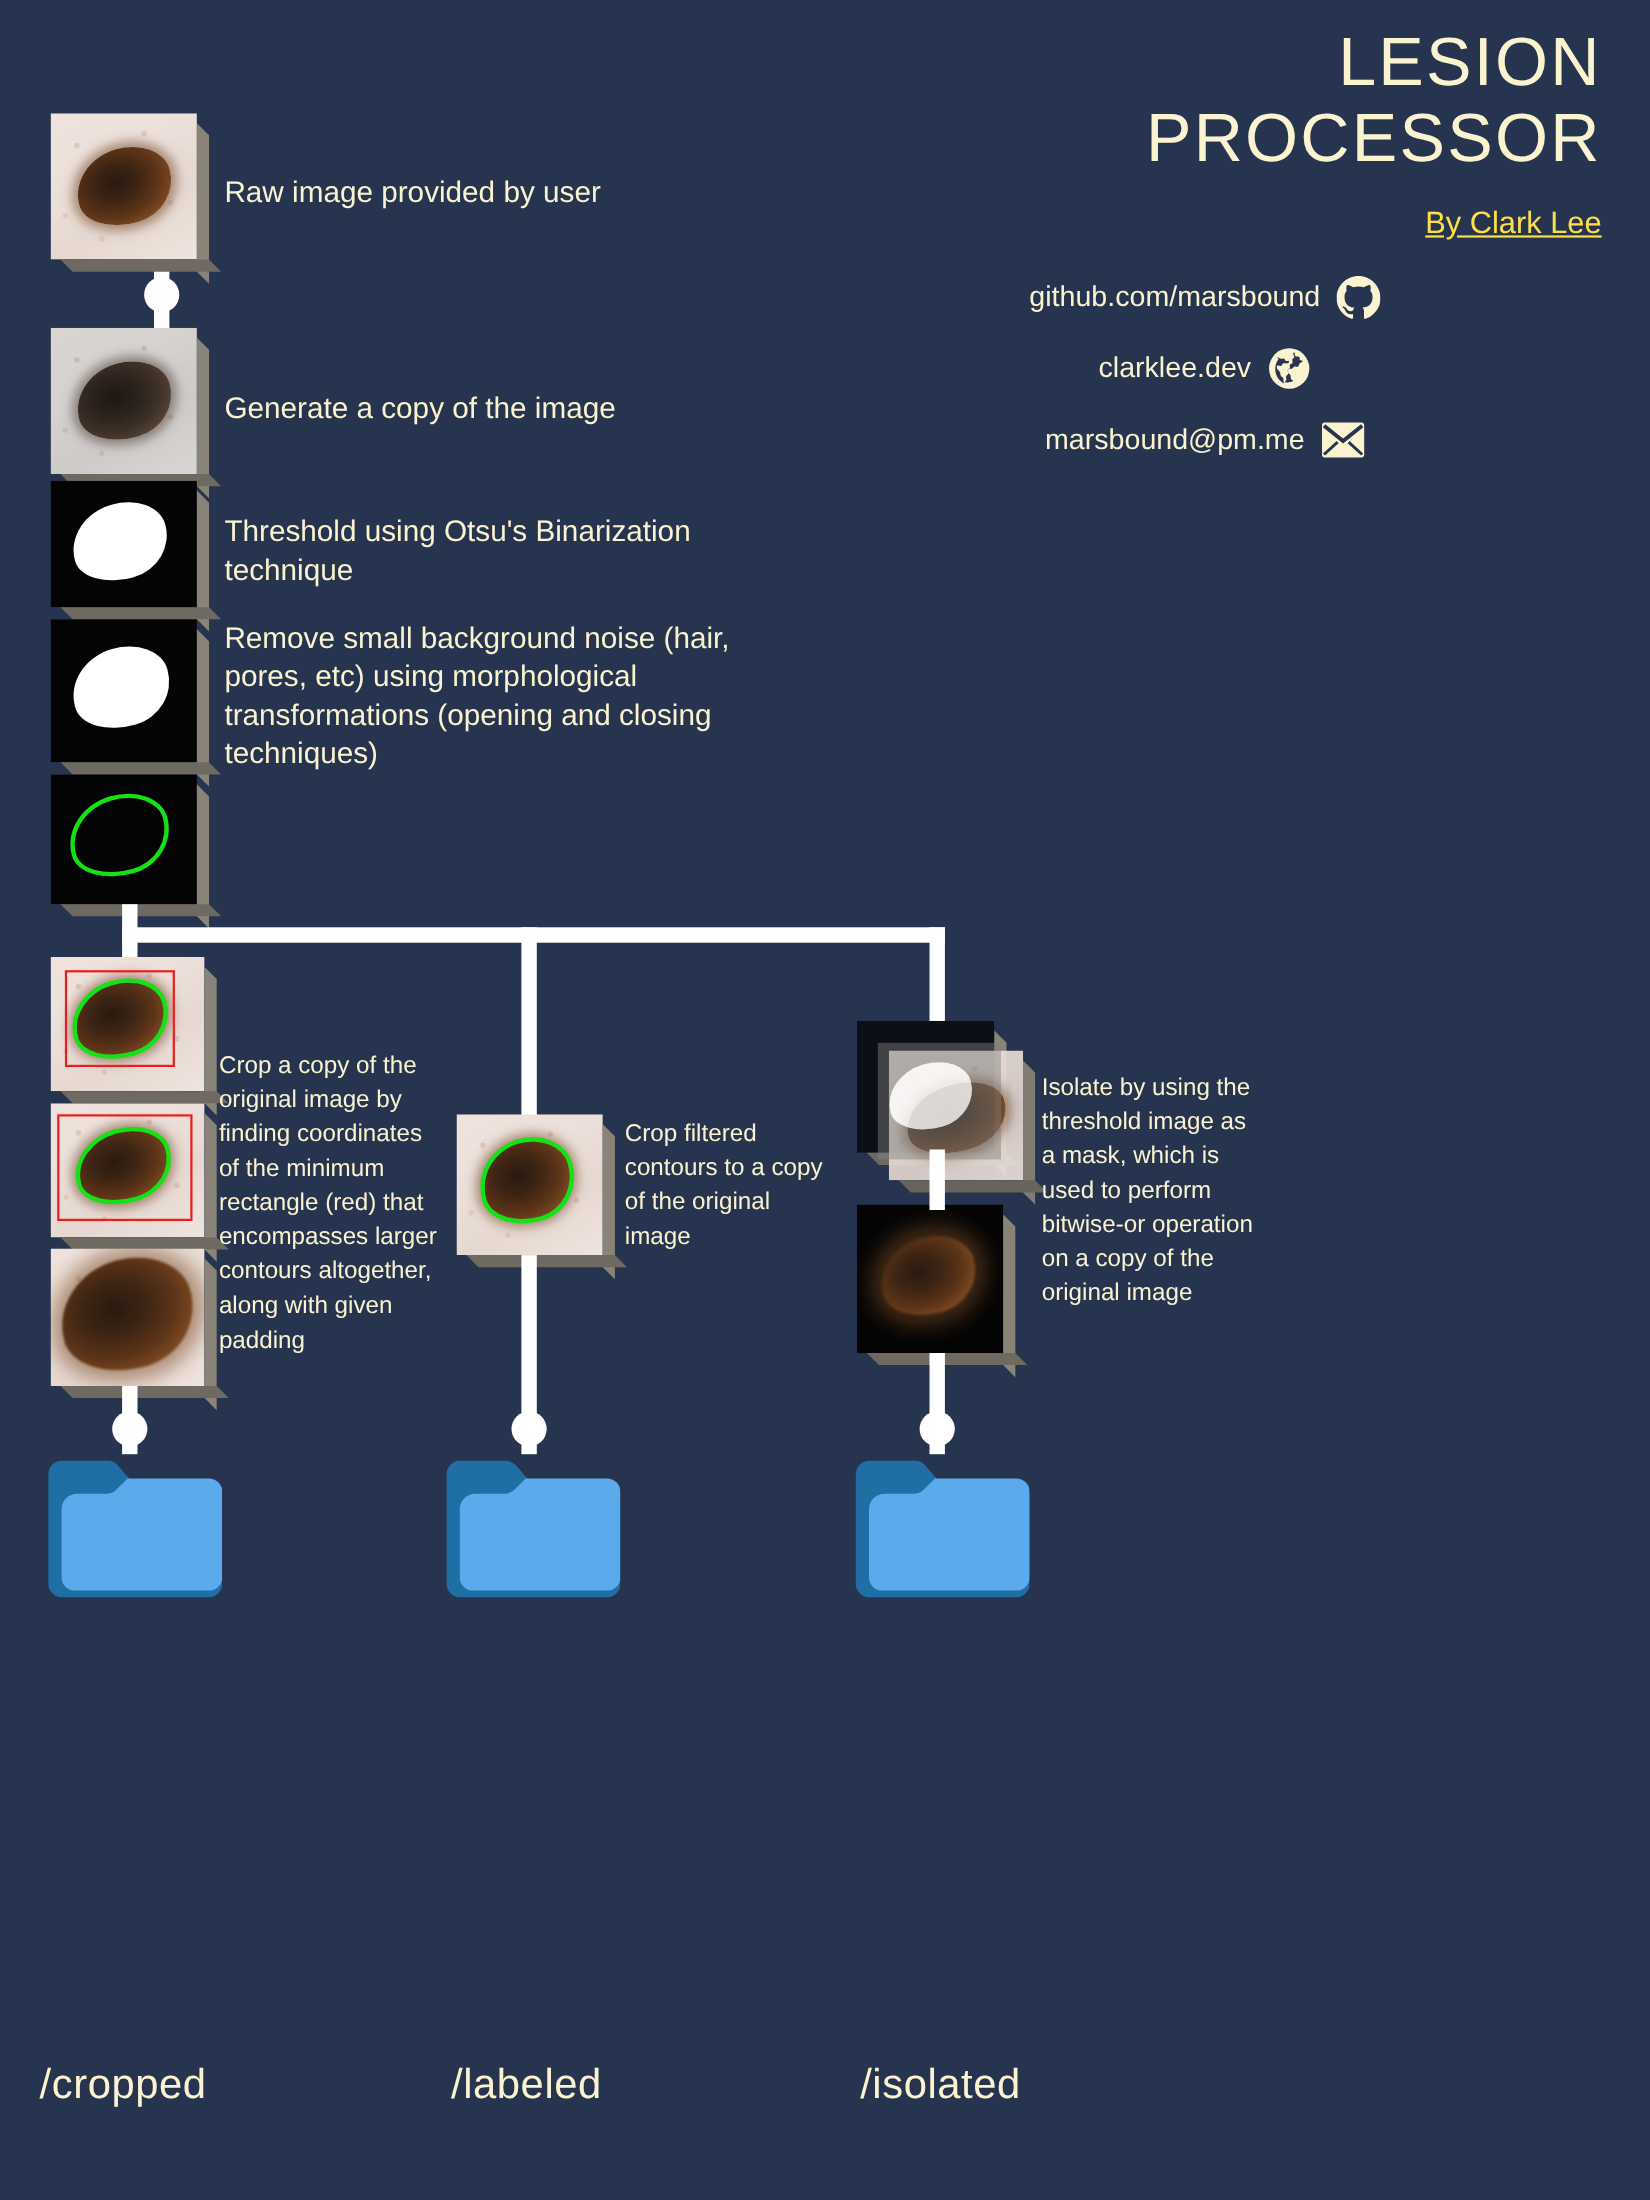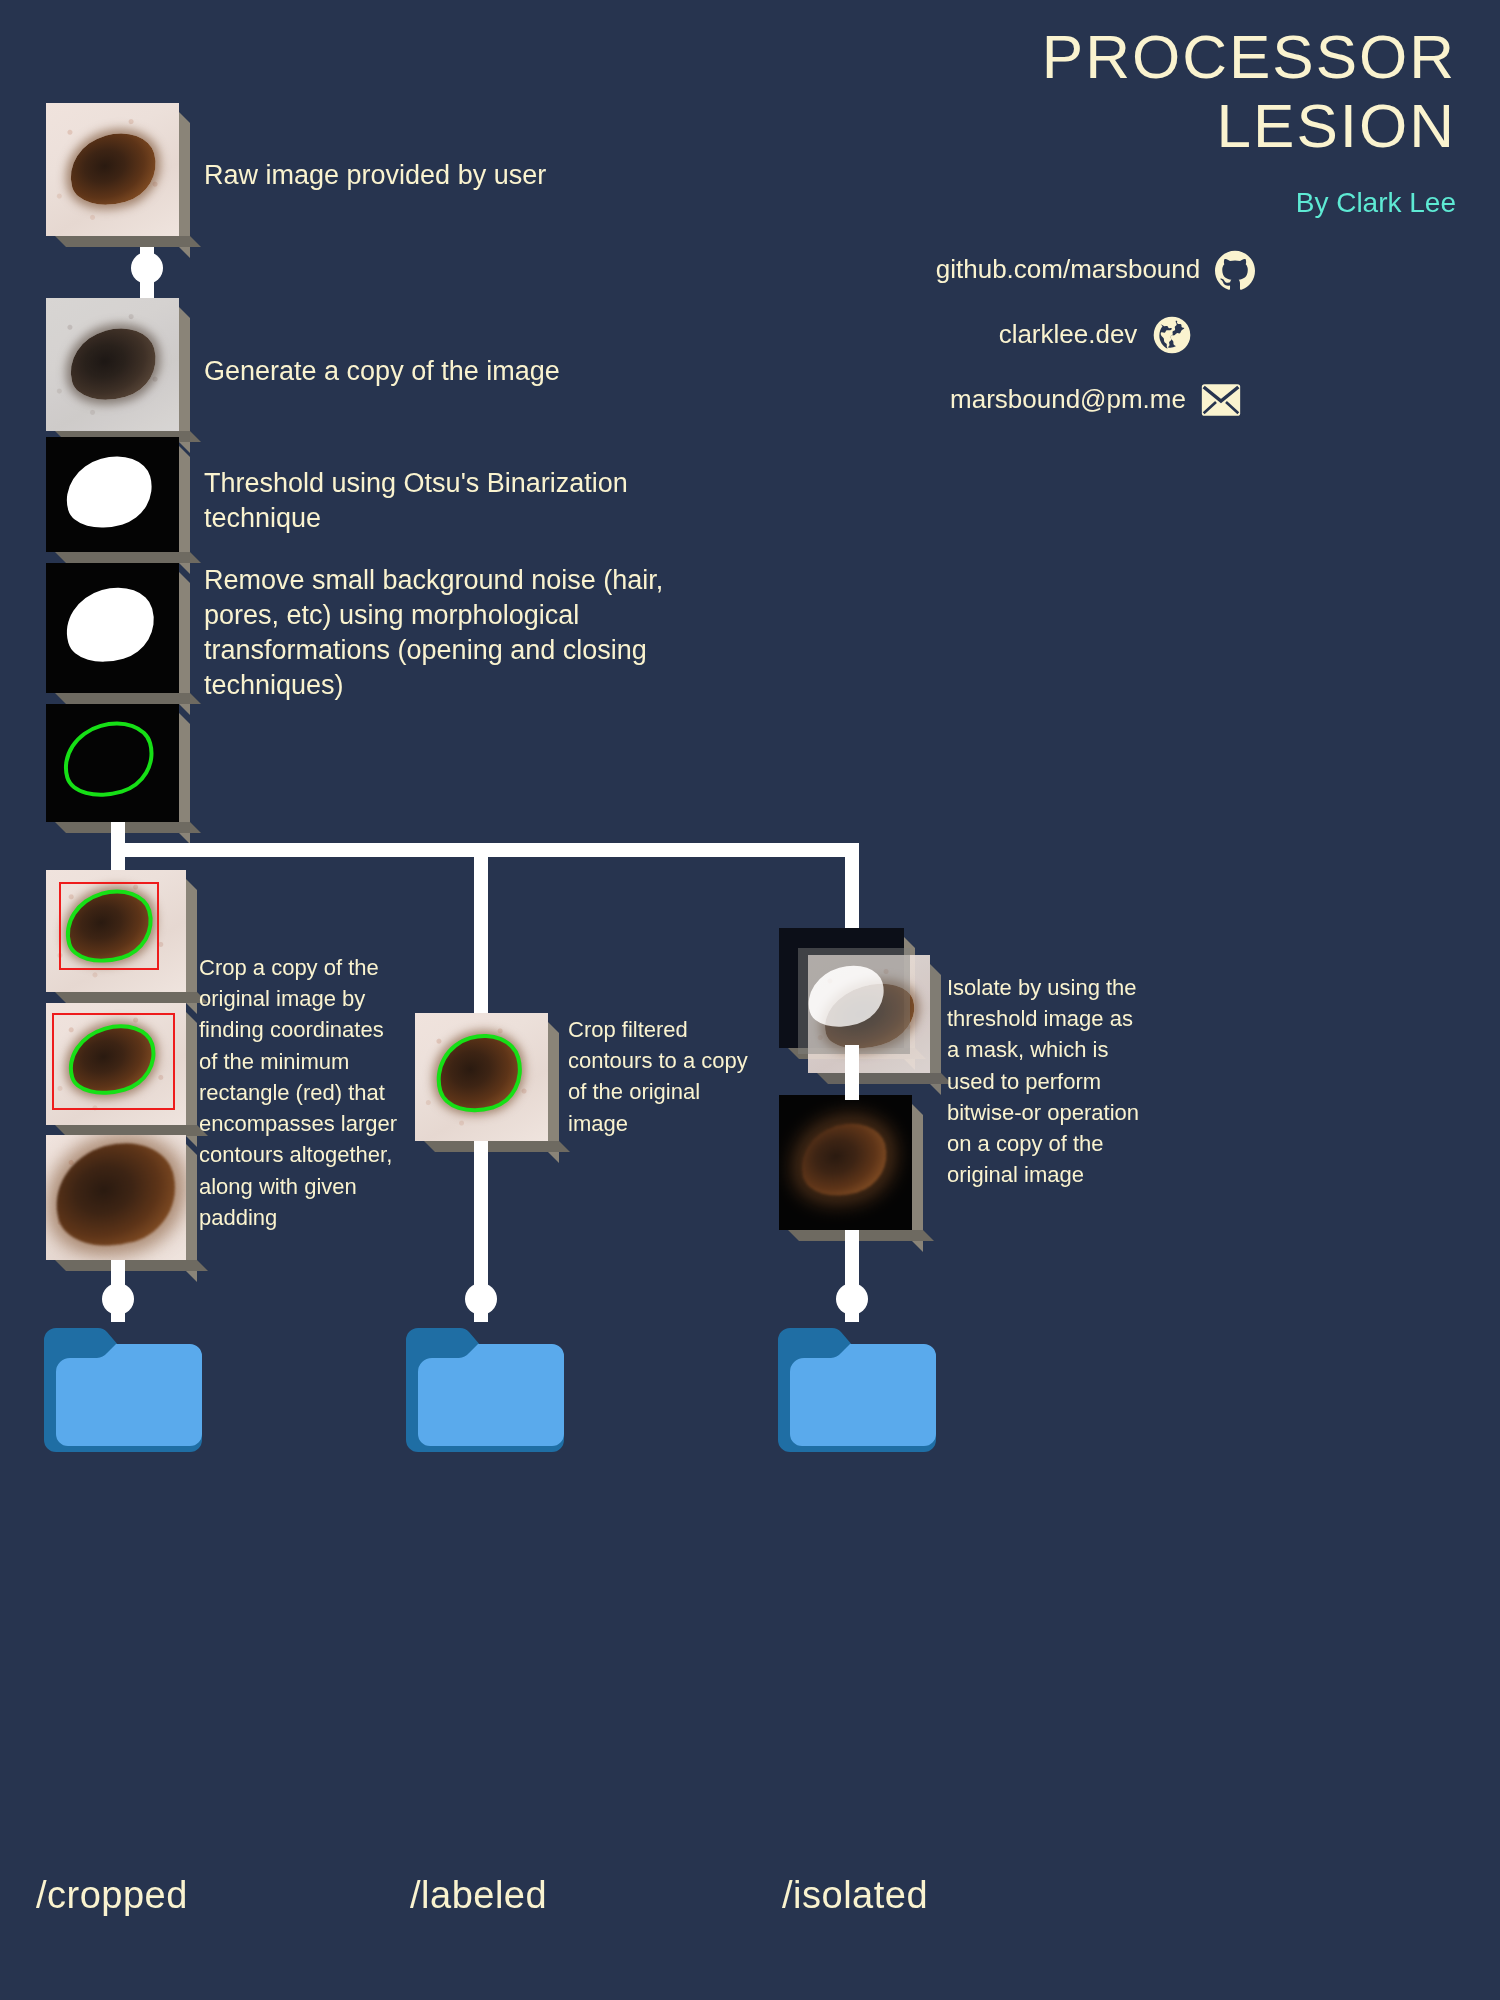--- a/index.html
+++ b/index.html
@@ -32,21 +32,22 @@
   .title-line {
     font-size: 62px;
     letter-spacing: 2px;
     line-height: 1.12;
     font-weight: 400;
     color: #faf3cf;
   }
   .byline {
     margin-top: 26px;
     font-size: 28px;
-    color: #5eead4;
+    color: #fde047;
+    text-decoration: underline;
   }
   .contact-list {
     margin-top: 30px;
   }
   .contact-row {
     display: flex;
     align-items: center;
     justify-content: center;
     gap: 14px;
     margin-bottom: 23px;
@@ -194,22 +195,22 @@
     font-size: 38px;
     letter-spacing: .5px;
   }
 </style>
 </head>
 <body>
 
 <div class="canvas">
 
   <div class="header">
+    <div class="title-line">LESION</div>
     <div class="title-line">PROCESSOR</div>
-    <div class="title-line">LESION</div>
     <div class="byline">By Clark Lee</div>
 
     <div class="contact-list">
 
       <div class="contact-row">
         <span>github.com/marsbound</span>
         <span class="contact-icon">
           <svg width="40" height="40" viewBox="0 0 24 24" fill="#faf3cf">
             <path d="M12 .5C5.37.5 0 5.87 0 12.5c0 5.3 3.44 9.8 8.21 11.39.6.11.82-.26.82-.58l-.01-2.05c-3.34.73-4.04-1.61-4.04-1.61-.55-1.39-1.34-1.76-1.34-1.76-1.09-.75.08-.73.08-.73 1.21.08 1.84 1.24 1.84 1.24 1.07 1.84 2.81 1.31 3.5 1 .11-.78.42-1.31.76-1.61-2.67-.3-5.47-1.34-5.47-5.95 0-1.31.47-2.38 1.24-3.22-.12-.31-.54-1.53.12-3.18 0 0 1.01-.32 3.3 1.23a11.5 11.5 0 0 1 6.01 0c2.29-1.55 3.3-1.23 3.3-1.23.66 1.65.24 2.87.12 3.18.77.84 1.24 1.91 1.24 3.22 0 4.62-2.81 5.64-5.49 5.94.43.37.81 1.1.81 2.22l-.01 3.29c0 .32.21.7.83.58A12.01 12.01 0 0 0 24 12.5C24 5.87 18.63.5 12 .5z"></path>
           </svg>

